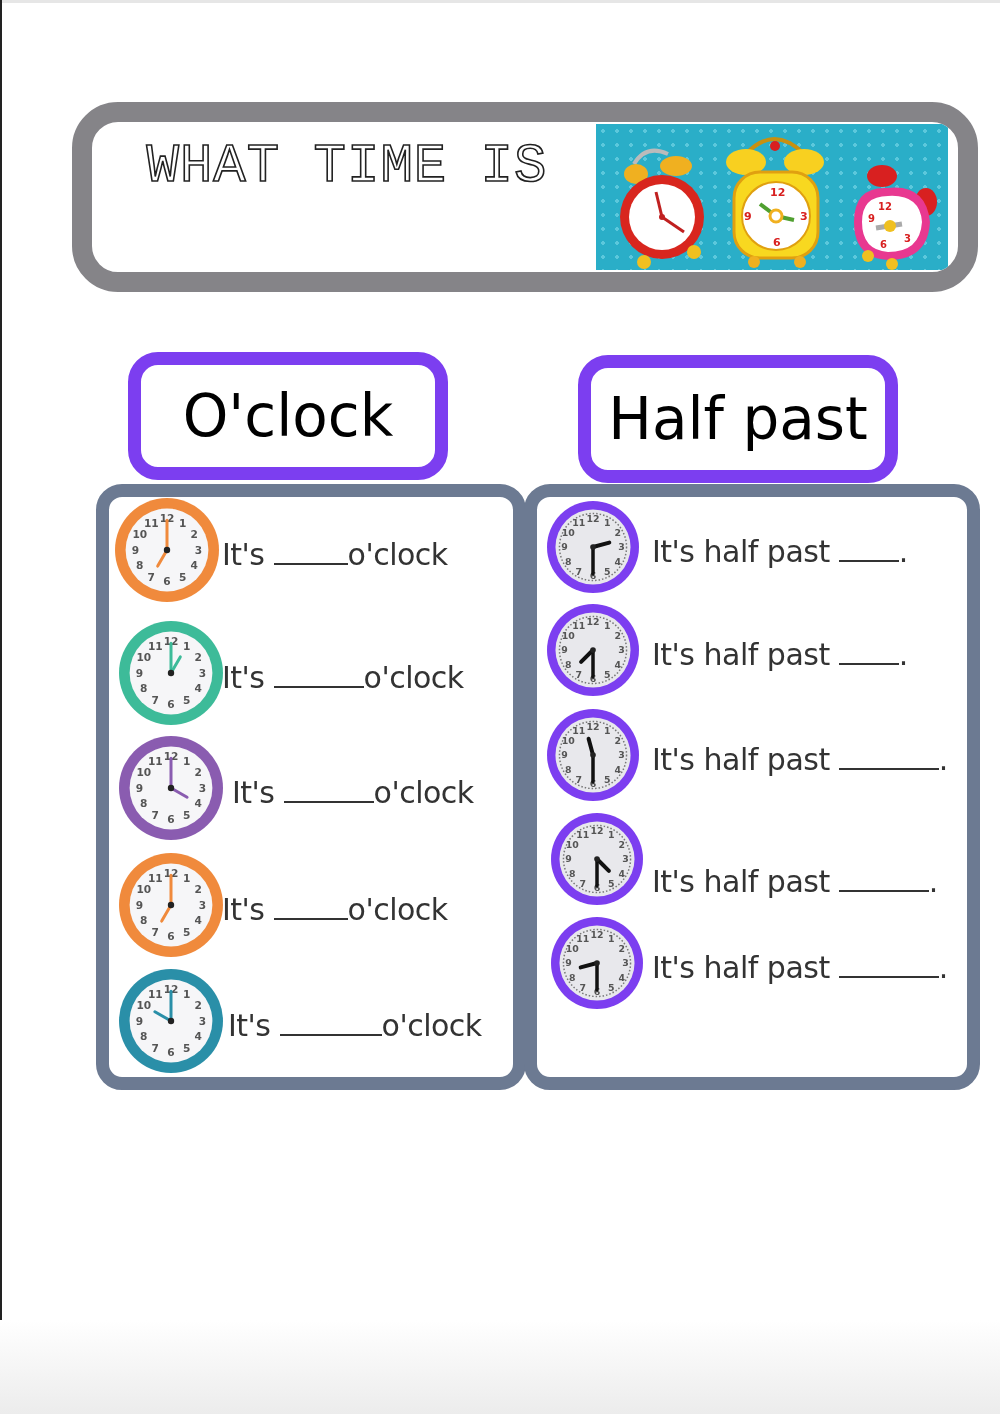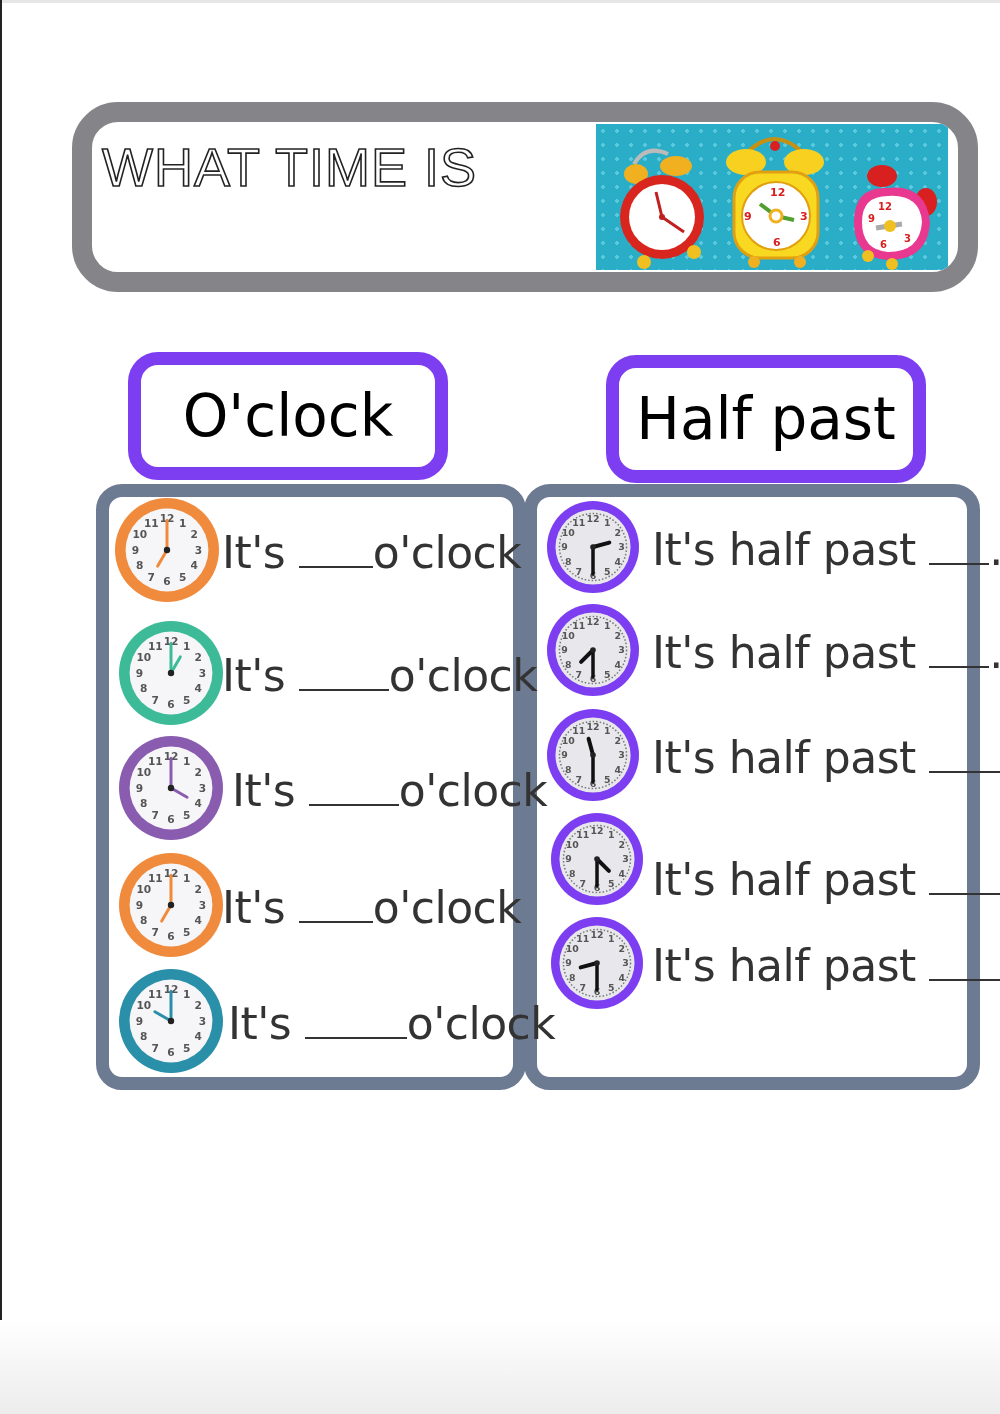--- a/index.html
+++ b/index.html
@@ -2,34 +2,34 @@
 <html><head>
 <meta charset="utf-8">
 <style>
   html,body{margin:0;padding:0;}
   body{width:1000px;height:1414px;position:relative;overflow:hidden;background:#fff;font-family:"DejaVu Sans",sans-serif;}
   .page-edge-left{position:absolute;left:0;top:0;width:2px;height:1414px;background:#222;}
   .page-edge-top{position:absolute;left:0;top:0;width:1000px;height:3px;background:#e6e6e6;}
   .page-fade{position:absolute;left:0;top:1320px;width:1000px;height:94px;background:linear-gradient(#fff,#ececec);}
 
   .title-frame{position:absolute;left:72px;top:102px;width:906px;height:190px;box-sizing:border-box;border:20px solid #858488;border-radius:46px;background:#fff;overflow:hidden;}
-  .title-text{position:absolute;left:10px;top:2px;width:490px;font-family:Liberation Sans, sans-serif;font-size:54px;line-height:86px;color:#fff;-webkit-text-stroke:1.6px #222;letter-spacing:1px;}
+  .title-text{position:absolute;left:10px;top:2px;width:490px;text-align:center;font-family:Liberation Mono, monospace;font-size:54px;line-height:86px;color:#fff;-webkit-text-stroke:1.6px #222;letter-spacing:1px;}
   .title-art{position:absolute;left:504px;top:2px;width:352px;height:146px;background-color:#2aaec8;background-image:radial-gradient(#5cc8dc 1.6px,transparent 1.8px);background-size:14px 14px;}
 
   .cat-box{position:absolute;box-sizing:border-box;border:13px solid #7c3ef0;border-radius:30px;background:#fff;display:flex;align-items:center;justify-content:center;font-family:"DejaVu Sans",sans-serif;font-size:58px;color:#000;}
   .cat-oclock{left:128px;top:352px;width:320px;height:128px;}
-  .cat-halfpast{left:578px;top:355px;width:320px;height:128px;margin-left:28px;}
+  .cat-halfpast{left:578px;top:355px;width:320px;height:128px;}
 
   .panel{position:absolute;box-sizing:border-box;border:13px solid #6c7a92;border-radius:26px;background:#fff;}
   .panel-left{left:96px;top:484px;width:430px;height:606px;}
   .panel-right{left:524px;top:484px;width:456px;height:606px;}
 
   .row{position:absolute;display:flex;align-items:center;}
   .row .clock{flex:none;}
-  .row .sentence{font-family:"DejaVu Sans",sans-serif;font-size:44px;color:#333;white-space:nowrap;letter-spacing:-0.5px;}
+  .row .sentence{font-family:"DejaVu Sans",sans-serif;font-size:30px;color:#333;white-space:nowrap;letter-spacing:-0.5px;}
   .row .sentence .blank{display:inline-block;border-bottom:2px solid #333;height:30px;vertical-align:baseline;}
 </style>
 </head>
 <body>
 
 <div class="page-edge-top"></div>
 <div class="page-edge-left"></div>
 <div class="page-fade"></div>
 
 <div class="title-frame">

